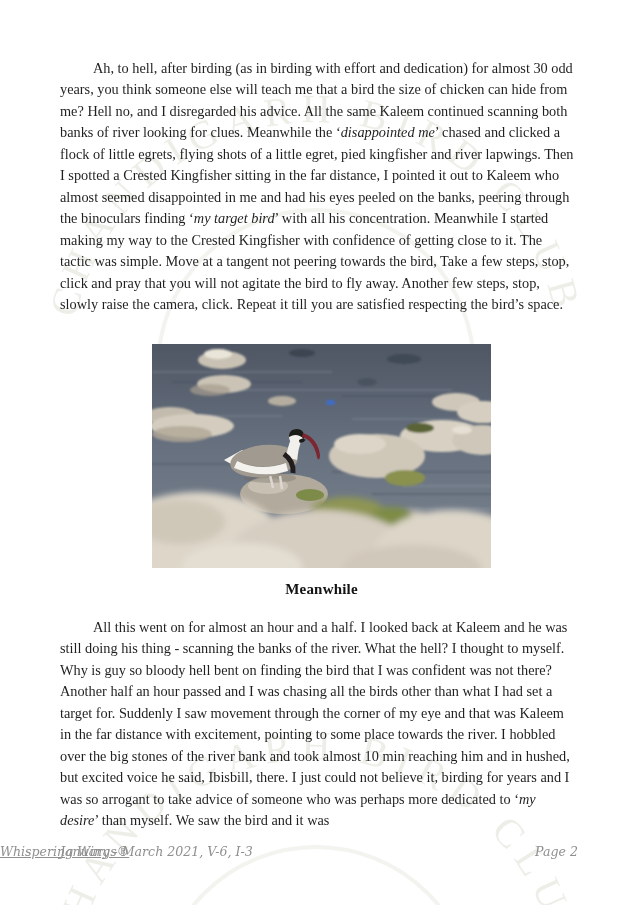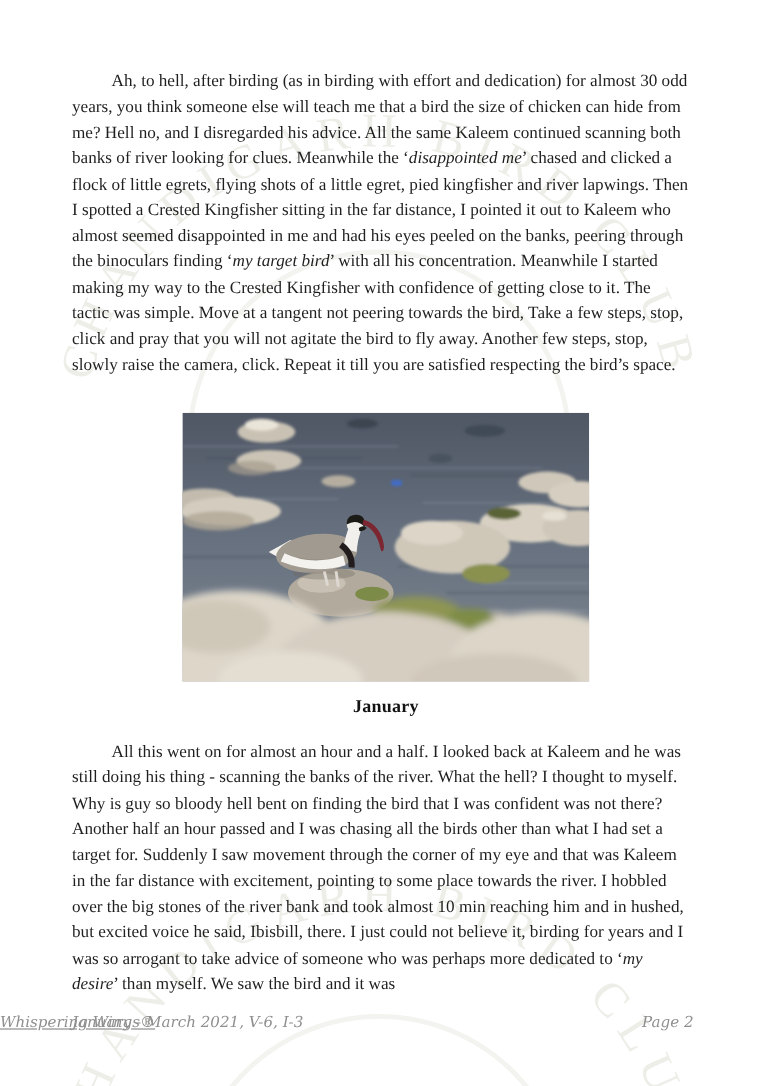--- a/index.html
+++ b/index.html
@@ -140,21 +140,21 @@
         <ellipse cx="310" cy="190" rx="26" ry="16" fill="#bd9160"></ellipse>
         <ellipse cx="45" cy="196" rx="85" ry="48" fill="#ddd6c9"></ellipse>
         <ellipse cx="28" cy="178" rx="45" ry="22" fill="#cfc7b8"></ellipse>
         <ellipse cx="150" cy="188" rx="40" ry="17" fill="#c9c1b2"></ellipse>
         <ellipse cx="170" cy="216" rx="95" ry="50" fill="#d6cec1"></ellipse>
         <ellipse cx="300" cy="210" rx="78" ry="44" fill="#dcd5c8"></ellipse>
         <ellipse cx="90" cy="223" rx="60" ry="24" fill="#e4ded2"></ellipse>
         <ellipse cx="260" cy="226" rx="70" ry="25" fill="#d0c8ba"></ellipse>
       </g>
     </svg>
-    <figcaption class="caption">January</figcaption>
+    <figcaption class="caption">Meanwhile</figcaption>
   </figure>
 
   <p class="body-text para2"><span>All this went on for almost an hour and a half. I looked back at Kaleem and he was still doing his thing - scanning the banks of the river. What the hell? I thought to myself. Why is guy so bloody hell bent on finding the bird that I was confident was not there? Another half an hour passed and I was chasing all the birds other than what I had set a target for. Suddenly I saw movement through the corner of my eye and that was Kaleem in the far distance with excitement, pointing to some place towards the river. I hobbled over the big stones of the river bank and took almost 10 min reaching him and in hushed, but excited voice he said, Ibisbill, there. I just could not believe it, birding for years and I was so arrogant to take advice of someone who was perhaps more dedicated to ‘</span><i>my desire</i><span>’ than myself. We saw the bird and it was</span></p>
 
   <div class="page-footer">
     <span class="f-left">January - March 2021, V-6, I-3</span>
     <span class="f-center">Whispering Wings®</span>
     <span class="f-right">Page 2</span>
   </div>
 

